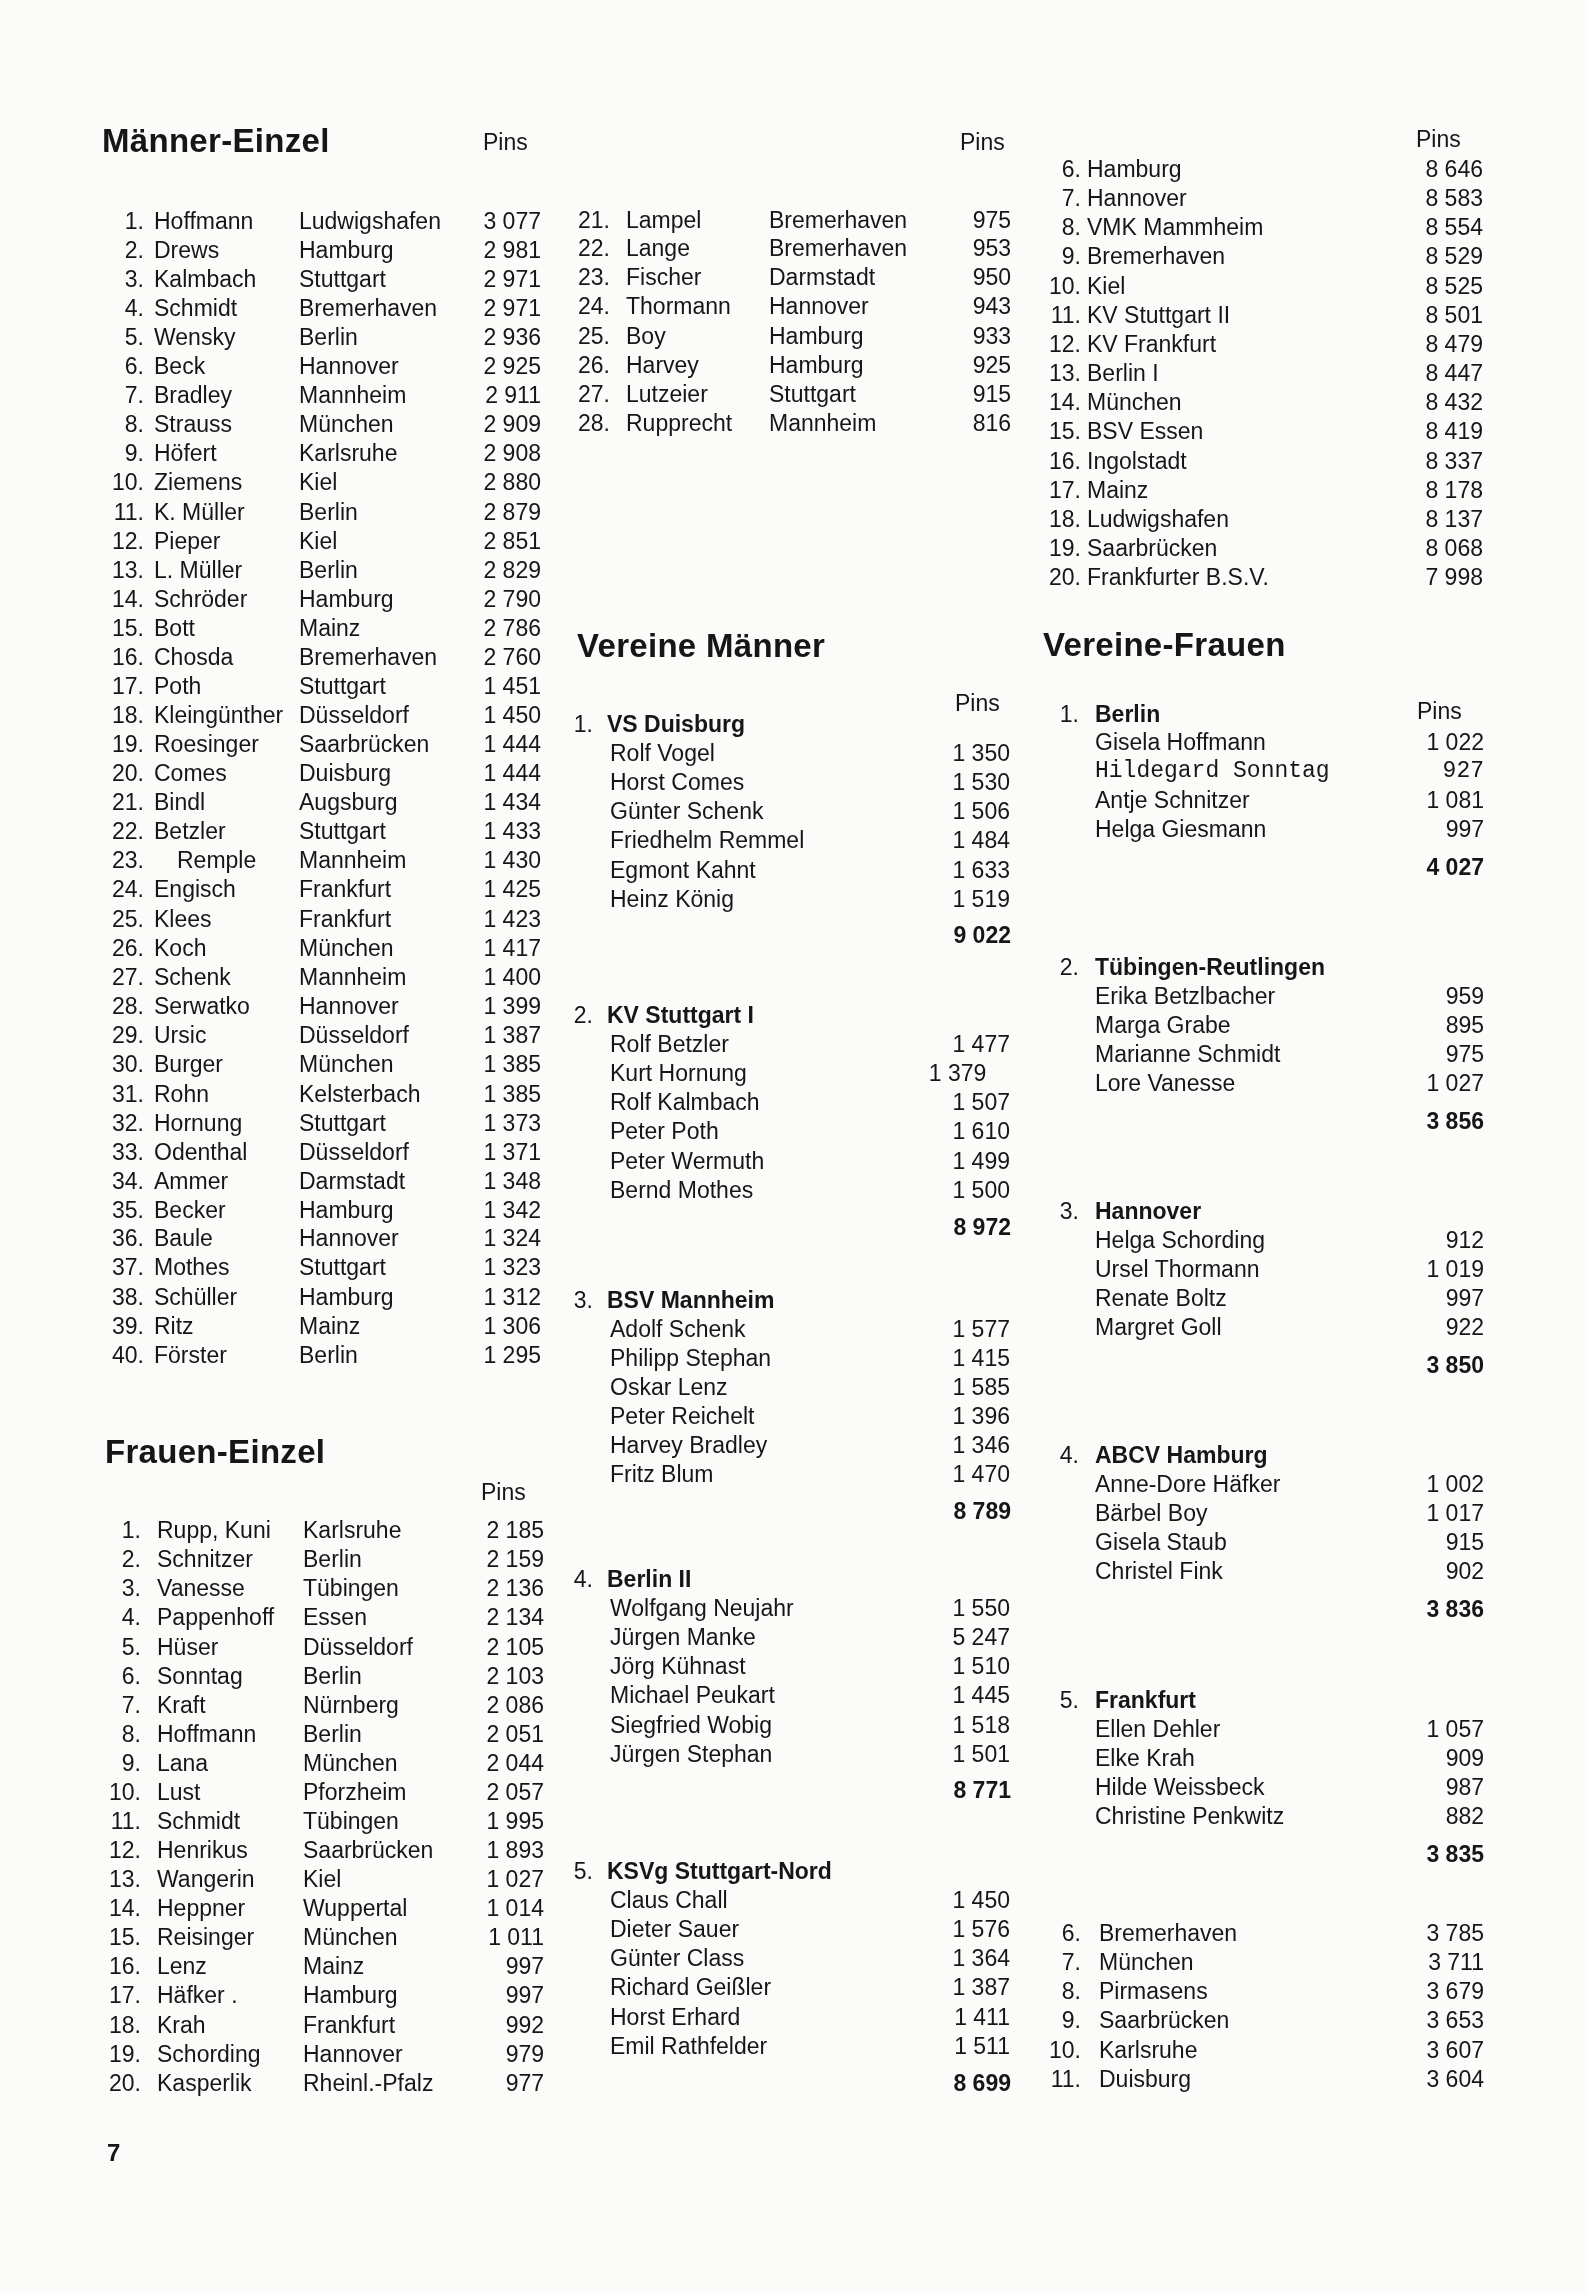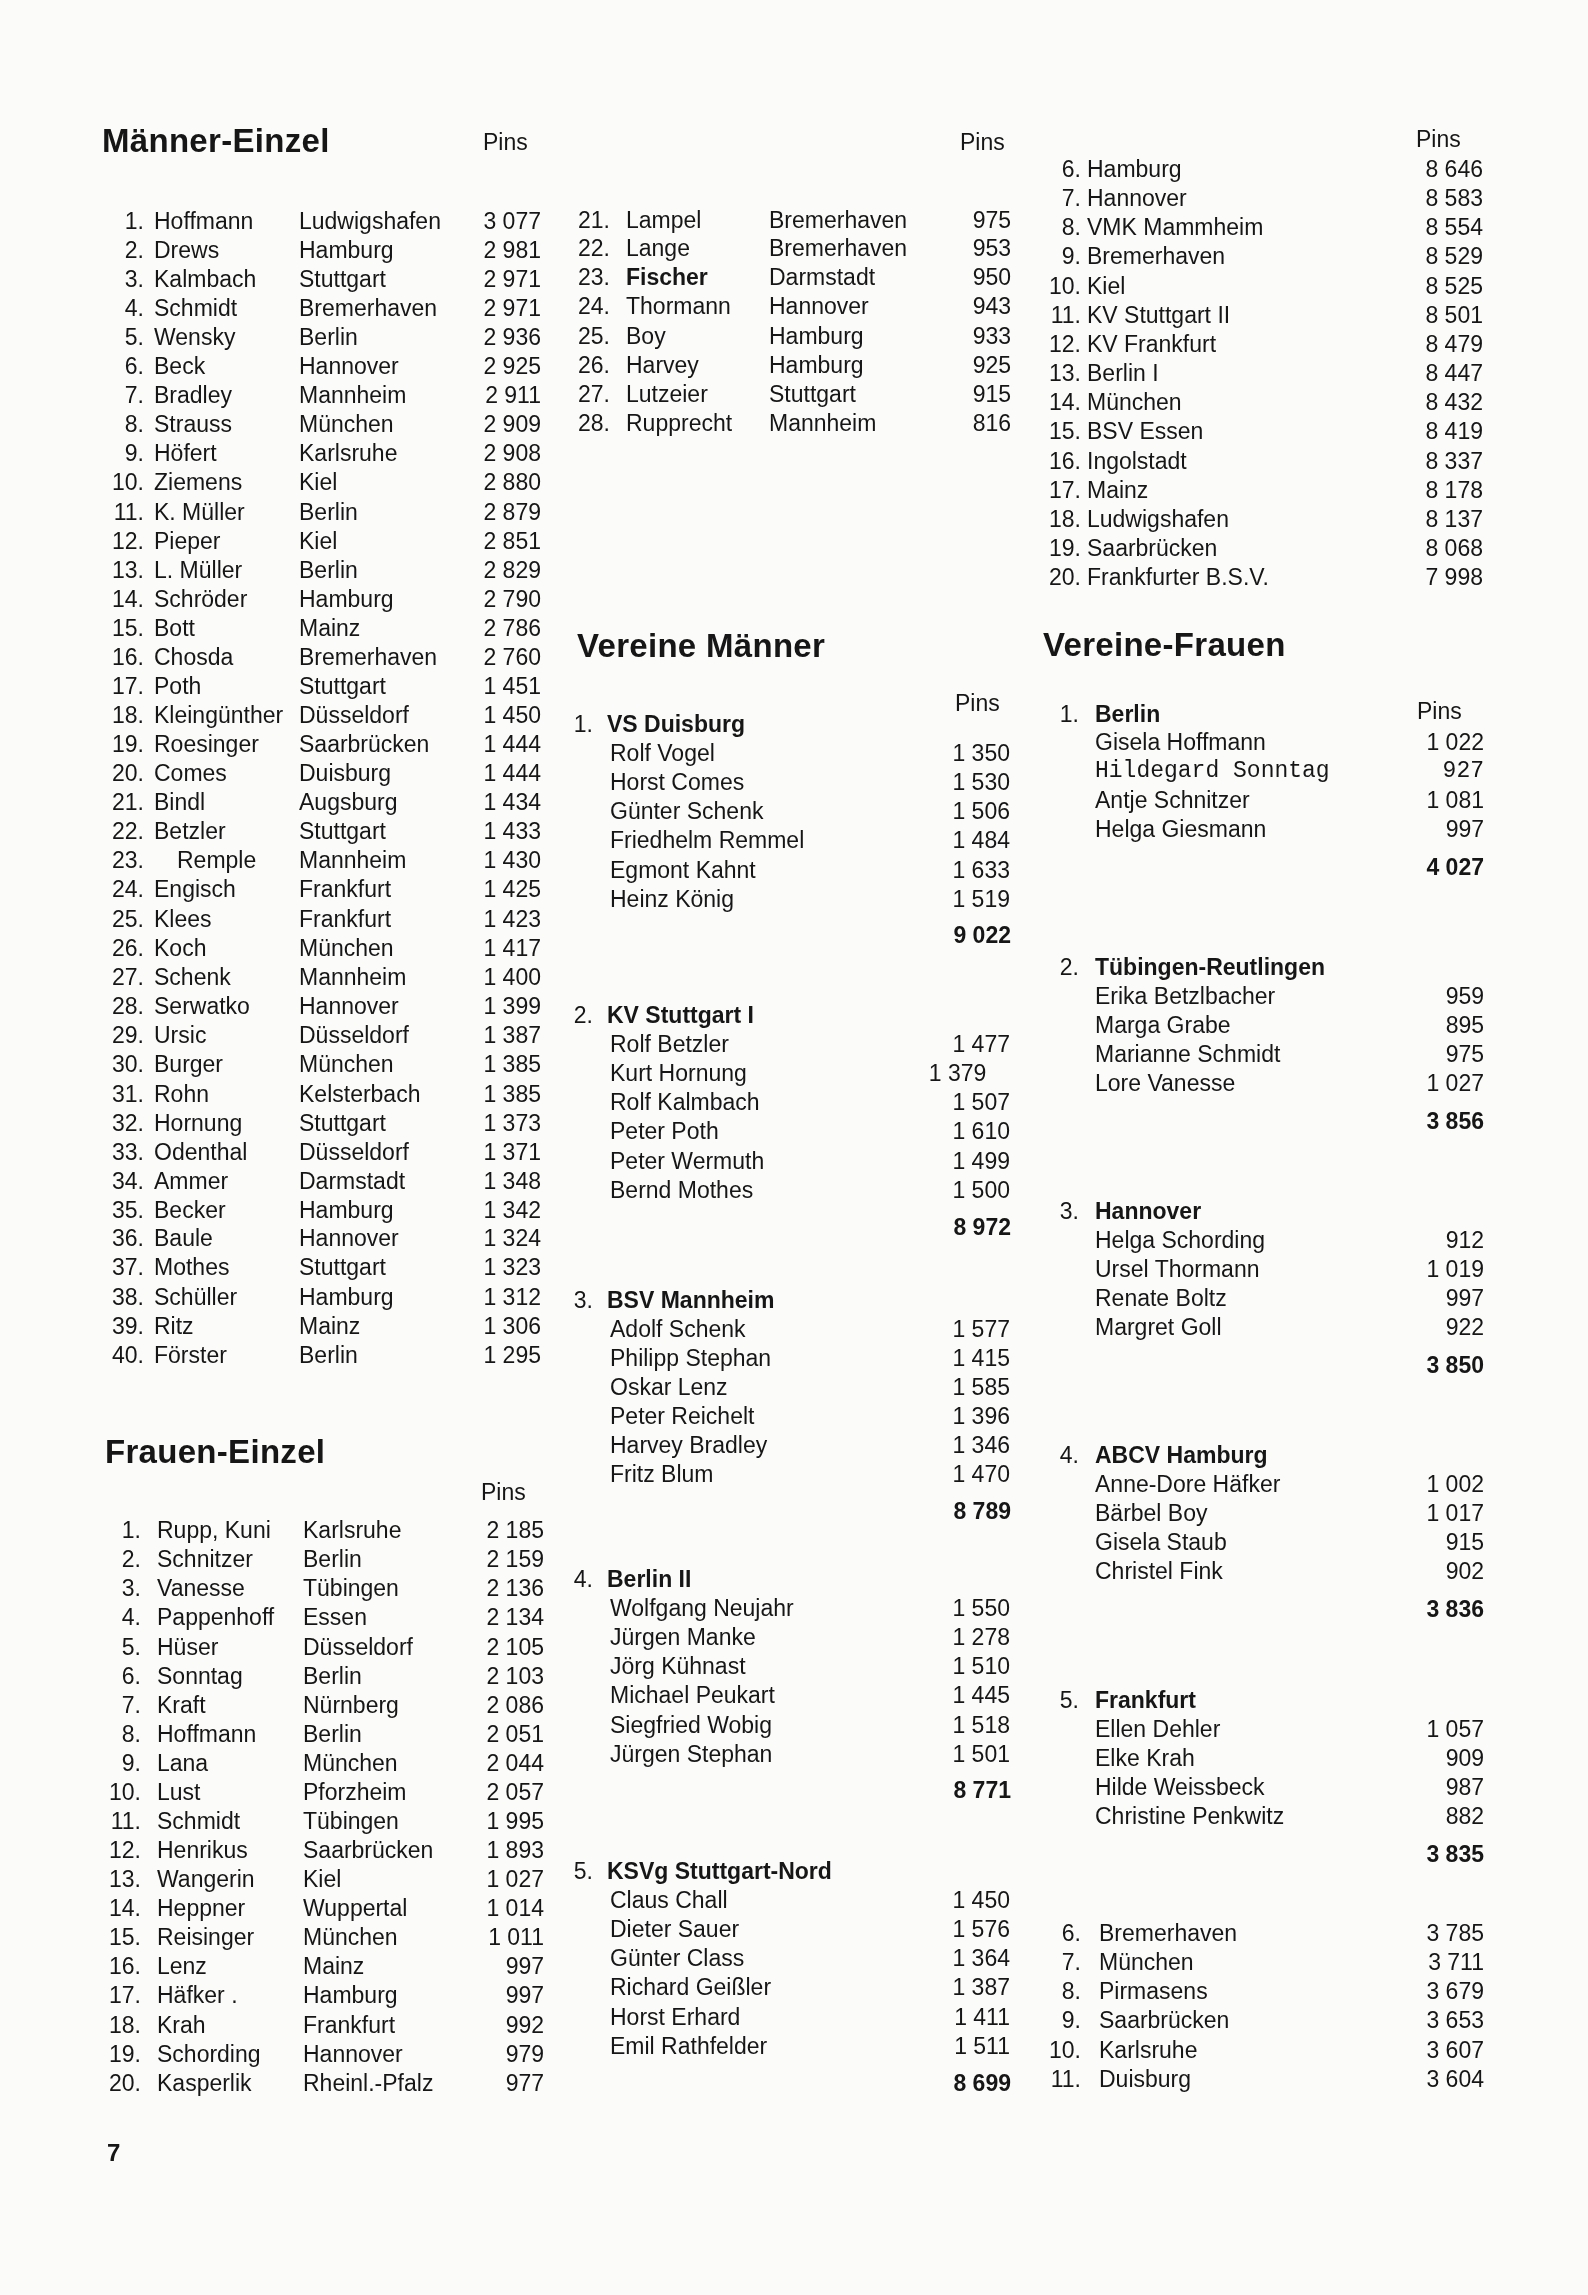--- a/index.html
+++ b/index.html
@@ -398,21 +398,21 @@
       <span style="left: 906px; width: 105px; text-align: right;">975</span>
     </div>
     <div class="row" style="top: 234px; left: 0px; width: 1589px;">
       <span style="left: 557px; width: 53px; text-align: right;">22.</span>
       <span style="left: 626px;">Lange</span>
       <span style="left: 769px;">Bremerhaven</span>
       <span style="left: 906px; width: 105px; text-align: right;">953</span>
     </div>
     <div class="row" style="top: 263px; left: 0px; width: 1589px;">
       <span style="left: 557px; width: 53px; text-align: right;">23.</span>
-      <span style="left: 626px; font-weight: bold;">Fischer</span>
+      <span style="left: 626px;">Fischer</span>
       <span style="left: 769px;">Darmstadt</span>
       <span style="left: 906px; width: 105px; text-align: right;">950</span>
     </div>
     <div class="row" style="top: 292px; left: 0px; width: 1589px;">
       <span style="left: 557px; width: 53px; text-align: right;">24.</span>
       <span style="left: 626px;">Thormann</span>
       <span style="left: 769px;">Hannover</span>
       <span style="left: 906px; width: 105px; text-align: right;">943</span>
     </div>
     <div class="row" style="top: 322px; left: 0px; width: 1589px;">
@@ -540,21 +540,21 @@
     <div class="row" style="top: 1565px; left: 0px; width: 1589px;">
       <span style="left: 553px; width: 40px; text-align: right;">4.</span>
       <span class="team-h" style="left: 607px;">Berlin II</span>
     </div>
     <div class="row" style="top: 1594px; left: 0px; width: 1589px;">
       <span style="left: 610px;">Wolfgang Neujahr</span>
       <span style="left: 905px; width: 105px; text-align: right;">1 550</span>
     </div>
     <div class="row" style="top: 1623px; left: 0px; width: 1589px;">
       <span style="left: 610px;">Jürgen Manke</span>
-      <span style="left: 905px; width: 105px; text-align: right;">1 278</span>
+      <span style="left: 905px; width: 105px; text-align: right;">5 247</span>
     </div>
     <div class="row" style="top: 1652px; left: 0px; width: 1589px;">
       <span style="left: 610px;">Jörg Kühnast</span>
       <span style="left: 905px; width: 105px; text-align: right;">1 510</span>
     </div>
     <div class="row" style="top: 1681px; left: 0px; width: 1589px;">
       <span style="left: 610px;">Michael Peukart</span>
       <span style="left: 905px; width: 105px; text-align: right;">1 445</span>
     </div>
     <div class="row" style="top: 1711px; left: 0px; width: 1589px;">

